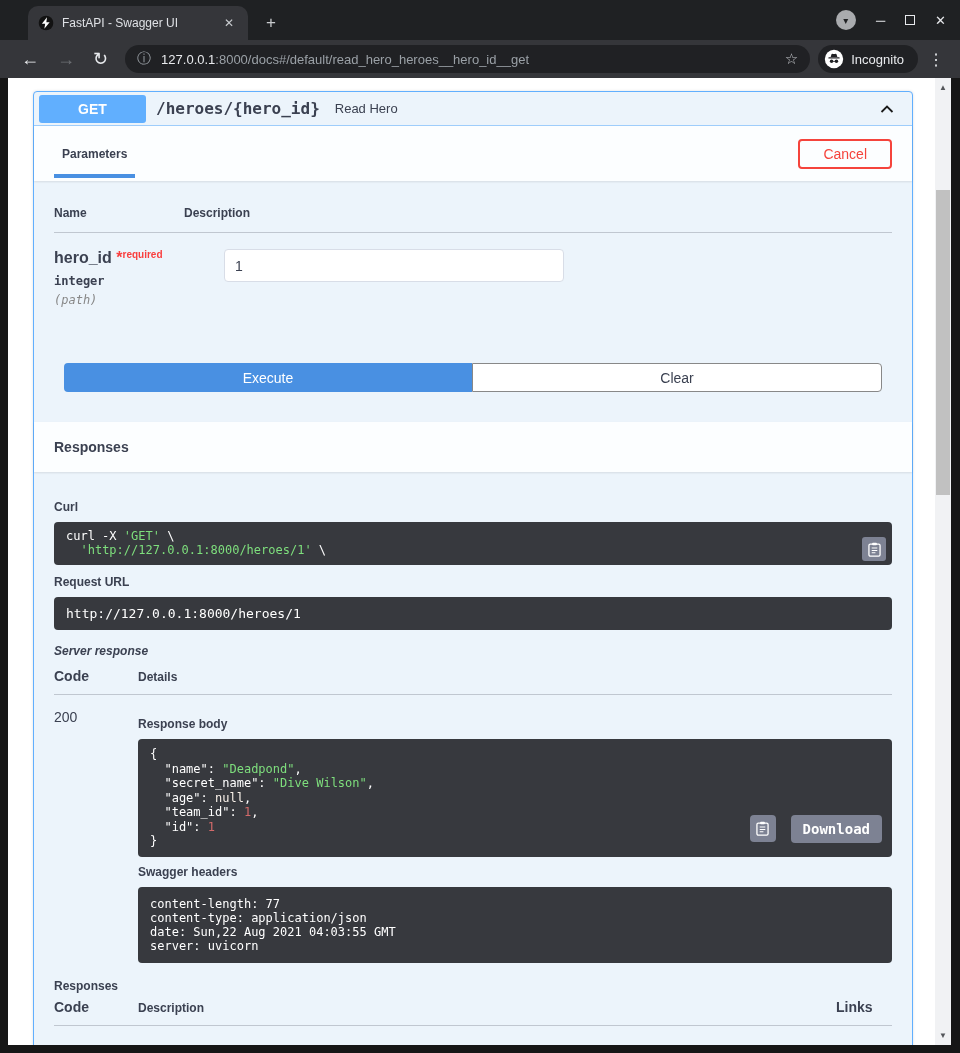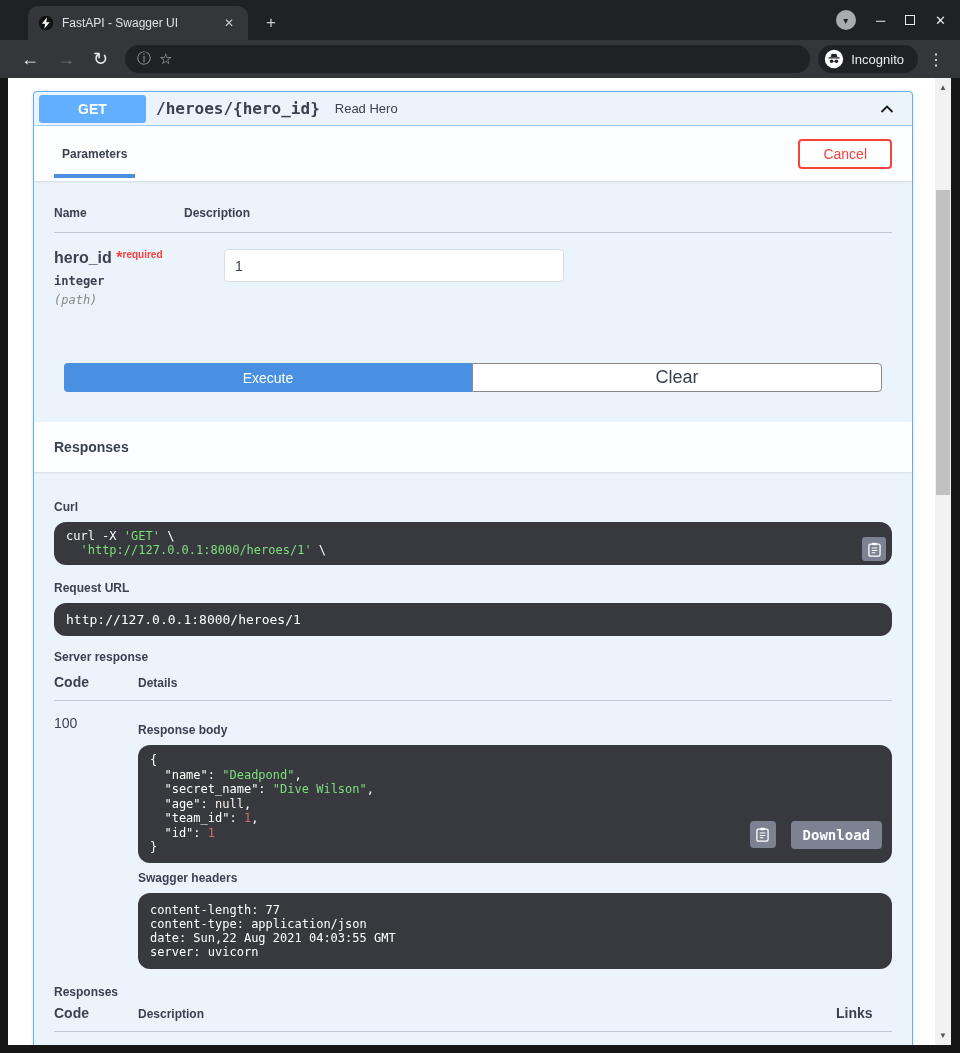--- a/index.html
+++ b/index.html
@@ -76,37 +76,37 @@
   .param-type { font-family:"DejaVu Sans Mono", monospace; font-size:12px; font-weight:700; margin-top:7px; }
   .param-in { font-family:"DejaVu Sans Mono", monospace; font-size:12px; font-style:italic;
               color:#888; margin-top:5px; }
   .param-input { width:340px; height:33px; border:1px solid #d8dde7; border-radius:4px; padding:0 10px;
                  font-size:14px; color:inherit; font-family:inherit; background:#fff; }
 
   .execute-wrapper { display:flex; margin:30px 10px 30px; }
   .btn-execute { flex:1; height:29px; background:var(--c-execute_blue,#4990e2); color:#fff; border:none;
                  border-radius:4px 0 0 4px; font-size:14px; font-family:inherit; }
   .btn-clear { flex:1; height:29px; background:#fff; color:inherit; border:1px solid #888;
-               border-radius:0 4px 4px 0; font-size:18px; font-family:inherit; }
+               border-radius:0 4px 4px 0; font-size:14px; font-family:inherit; }
 
   .responses-inner { padding:20px; }
   .block-label { font-size:12px; font-weight:700; }
-  .code-block { background:var(--c-code_bg,#37393e); border-radius:12px; color:#fff;
+  .code-block { background:var(--c-code_bg,#37393e); border-radius:4px; color:#fff;
                 font-family:"DejaVu Sans Mono", monospace; font-size:12px; padding:8px 12px;
                 margin-top:8px; position:relative; }
   .curl-block .code-line { line-height:13.5px; white-space:pre; }
   .body-block .code-line { line-height:14.5px; white-space:pre; }
   .tok-p { color:#ffffff; }
   .tok-s { color:var(--c-code_string,#7edf7d); }
   .tok-n { color:var(--c-code_number,#d36a6a); }
   .tok-k { color:var(--c-code_null,#faf2ea); }
   .copy-btn { position:absolute; right:6px; bottom:4px; width:24px; height:24px;
               background:var(--c-gray_btn,#7d8293); border:none; border-radius:3px;
               display:flex; align-items:center; justify-content:center; }
-  .mt10 { margin-top:16px; } .mt14 { margin-top:14px; } .mt8 { margin-top:8px; } .mt16 { margin-top:16px; }
+  .mt10 { margin-top:10px; } .mt14 { margin-top:14px;font-style:italic; } .mt8 { margin-top:8px; } .mt16 { margin-top:16px; }
   .requrl-block { font-size:13px; padding:10px 12px; line-height:13px; }
   .requrl-block .code-line { white-space:pre; }
 
   .resp-thead { display:flex; margin-top:10px; padding-bottom:10px; border-bottom:1px solid rgba(59,65,81,.25);
                 align-items:baseline; }
   .col-code { width:84px; flex:none; font-size:14px; font-weight:700; }
   .col-details { font-size:12px; font-weight:700; flex:1; }
   .col-links { width:56px; flex:none; font-size:14px; font-weight:700; }
   .resp-row { display:flex; padding-top:14px; }
   .code-val { width:84px; flex:none; font-size:14px; }
@@ -142,20 +142,21 @@
       <span class="win-btn">✕</span>
     </div>
   </div>
 
   <div class="toolbar">
     <span class="nav-ico">←</span>
     <span class="nav-ico disabled">→</span>
     <span class="nav-ico">↻</span>
     <div class="urlbar">
       <span class="info-ico">ⓘ</span>
+      <span class="url-text"><span class="url-host">127.0.0.1</span><span class="url-rest">:8000/docs#/default/read_hero_heroes__hero_id__get</span></span>
       <span class="star-ico">☆</span>
     </div>
     <div class="incog-chip">
       <span style="display:flex;">
         <svg width="20" height="20" viewBox="0 0 24 24">
             <circle cx="12" cy="12" r="11" fill="#fff"></circle>
             <g fill="#202124">
               <path d="M8 9.6l1-3.4c.12-.4.55-.64.95-.52l1 .3c.68.2 1.42.2 2.1 0l1-.3c.4-.12.83.12.95.52l1 3.4z"></path>
               <rect x="5.2" y="10" width="13.6" height="1.5" rx=".75"></rect>
               <circle cx="9.1" cy="14.8" r="2.1"></circle>
@@ -237,21 +238,21 @@
             <div class="code-line tok-p">http://127.0.0.1:8000/heroes/1</div>
           </div>
 
           <div class="block-label mt14">Server response</div>
           <div class="resp-thead">
             <span class="col-code">Code</span>
             <span class="col-details">Details</span>
           </div>
 
           <div class="resp-row">
-            <span class="code-val">100</span>
+            <span class="code-val">200</span>
             <div class="details-cell">
               <div class="block-label">Response body</div>
               <div class="code-block body-block">
                 <div>
                     <div class="code-line"><span class="tok-p">{</span></div>
                     <div class="code-line"><span class="tok-p">  "name": </span><span class="tok-s">"Deadpond"</span><span class="tok-p">,</span></div>
                     <div class="code-line"><span class="tok-p">  "secret_name": </span><span class="tok-s">"Dive Wilson"</span><span class="tok-p">,</span></div>
                     <div class="code-line"><span class="tok-p">  "age": </span><span class="tok-k">null</span><span class="tok-p">,</span></div>
                     <div class="code-line"><span class="tok-p">  "team_id": </span><span class="tok-n">1</span><span class="tok-p">,</span></div>
                     <div class="code-line"><span class="tok-p">  "id": </span><span class="tok-n">1</span></div>

